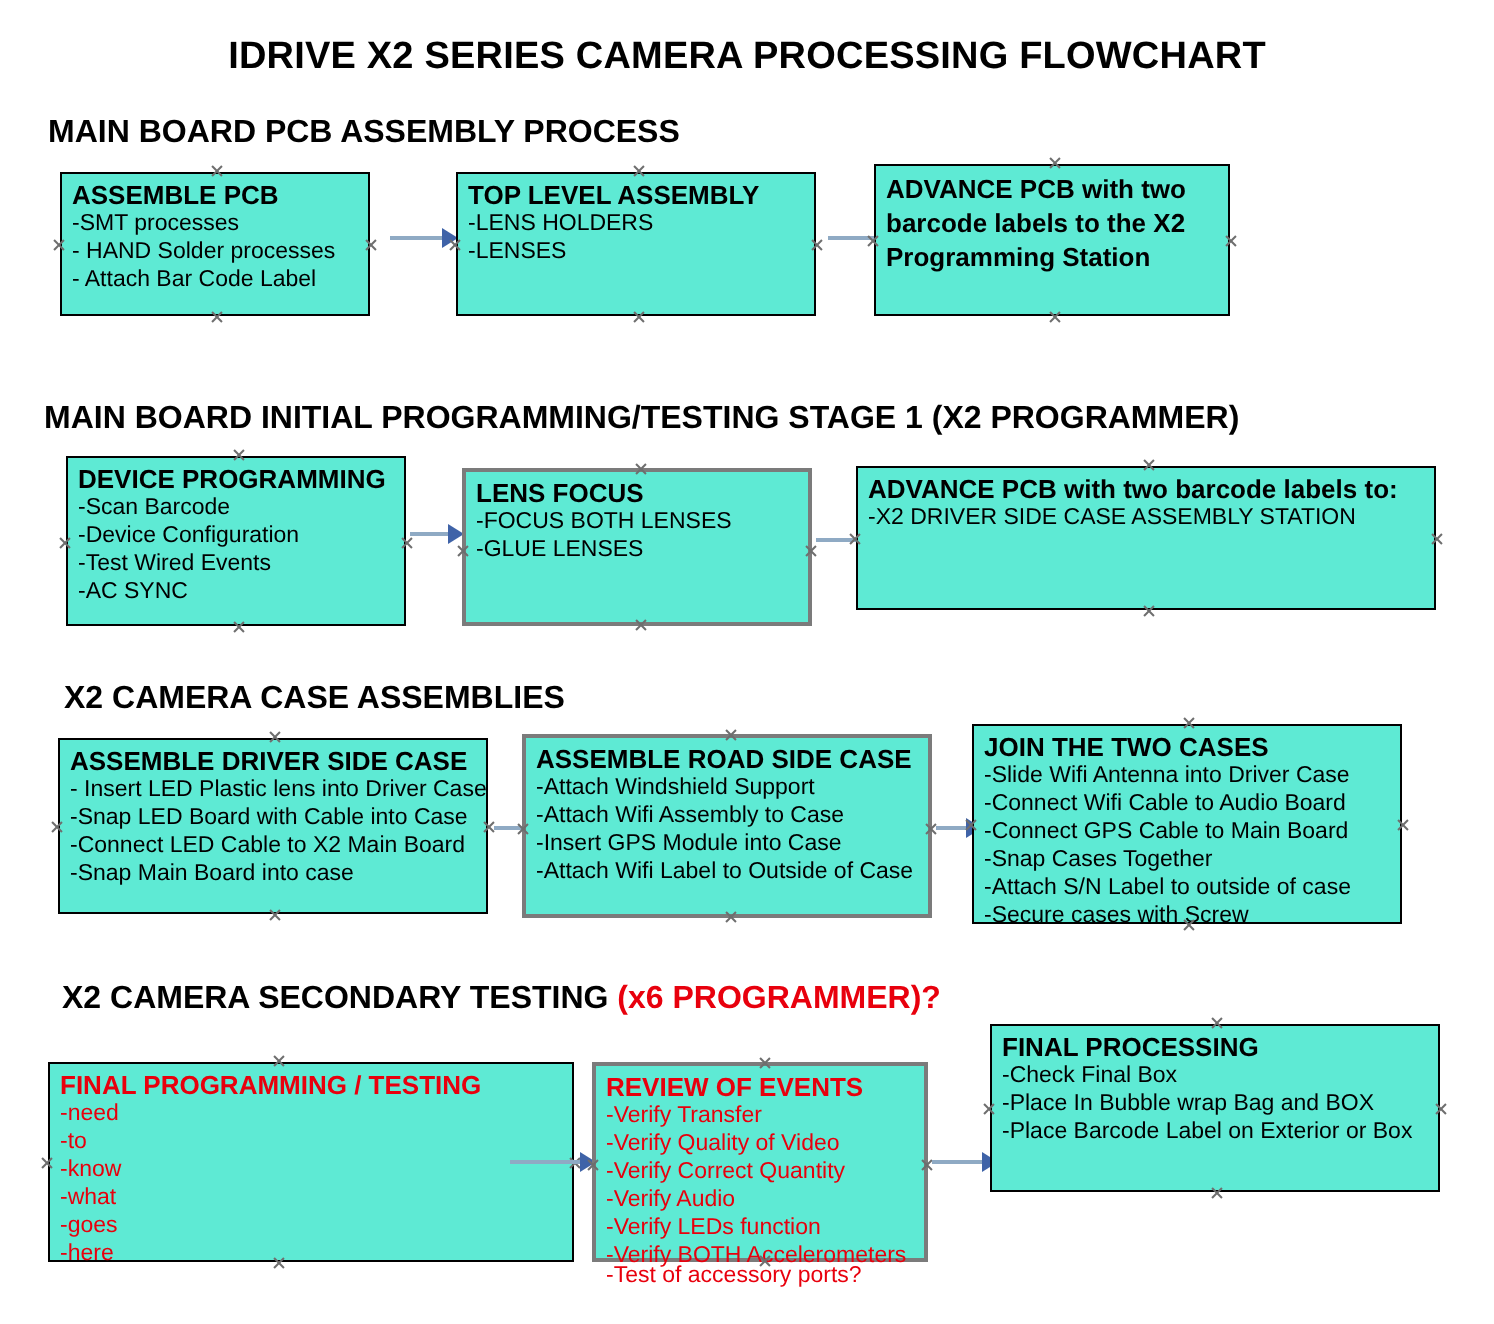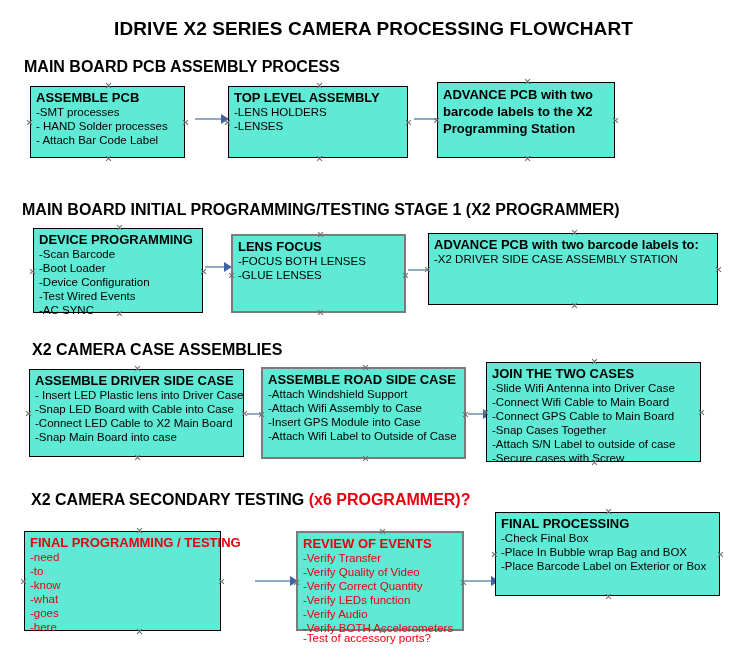--- a/index.html
+++ b/index.html
@@ -172,21 +172,20 @@
     <div class="handle" style="left:86px; bottom:-5px;"></div>
     <div class="handle" style="left:-5px; top:34px;"></div>
     <div class="handle" style="right:-5px; top:34px;"></div>
   </div>
 
   <div class="section-heading" style="left:22px; top:201px;">MAIN BOARD INITIAL PROGRAMMING/TESTING STAGE 1 (X2 PROGRAMMER)</div>
 
   <div class="node dark" style="left:33px; top:228px; width:170px; height:85px;">
     <div class="node-title">DEVICE PROGRAMMING</div>
     <div class="node-line">-Scan Barcode</div>
-    <div class="node-line">-Boot Loader</div>
     <div class="node-line">-Device Configuration</div>
     <div class="node-line">-Test Wired Events</div>
     <div class="node-line">-AC SYNC</div>
     <div class="handle" style="left:82px; top:-5px;"></div>
     <div class="handle" style="left:82px; bottom:-5px;"></div>
     <div class="handle" style="left:-5px; top:39px;"></div>
     <div class="handle" style="right:-5px; top:39px;"></div>
   </div>
 
   <div class="arrow" style="left:205px; top:262px; width:28px;">
@@ -250,36 +249,36 @@
   </div>
 
   <div class="arrow" style="left:468px; top:409px; width:24px;">
     <div class="shaft" style="width:16px;"></div>
     <div class="head" style="left:15px;"></div>
   </div>
 
   <div class="node dark" style="left:486px; top:362px; width:215px; height:100px;">
     <div class="node-title">JOIN THE TWO CASES</div>
     <div class="node-line">-Slide Wifi Antenna into Driver Case</div>
-    <div class="node-line">-Connect Wifi Cable to Main Board</div>
+    <div class="node-line">-Connect Wifi Cable to Audio Board</div>
     <div class="node-line">-Connect GPS Cable to Main Board</div>
     <div class="node-line">-Snap Cases Together</div>
     <div class="node-line">-Attach S/N Label to outside of case</div>
     <div class="node-line">-Secure cases with Screw</div>
     <div class="handle" style="left:104px; top:-5px;"></div>
     <div class="handle" style="left:104px; bottom:-5px;"></div>
     <div class="handle" style="left:-5px; top:46px;"></div>
     <div class="handle" style="right:-5px; top:46px;"></div>
   </div>
 
   <div class="section-heading" style="left:31px; top:491px;">
     <span>X2 CAMERA SECONDARY TESTING </span><span class="accent">(x6 PROGRAMMER)?</span>
   </div>
 
-  <div class="node dark" style="left:24px; top:531px; width:197px; height:100px;">
+  <div class="node dark" style="left:24px; top:531px; width:263px; height:100px;">
     <div class="node-title red">FINAL PROGRAMMING / TESTING</div>
     <div class="node-line red">-need</div>
     <div class="node-line red">-to</div>
     <div class="node-line red">-know</div>
     <div class="node-line red">-what</div>
     <div class="node-line red">-goes</div>
     <div class="node-line red">-here</div>
     <div class="handle" style="left:111px; top:-5px;"></div>
     <div class="handle" style="left:111px; bottom:-5px;"></div>
     <div class="handle" style="left:-5px; top:46px;"></div>
@@ -289,22 +288,22 @@
   <div class="arrow" style="left:255px; top:576px; width:44px;">
     <div class="shaft" style="width:36px;"></div>
     <div class="head" style="left:35px;"></div>
   </div>
 
   <div class="node thick" style="left:296px; top:531px; width:168px; height:100px;">
     <div class="node-title red">REVIEW OF EVENTS</div>
     <div class="node-line red">-Verify Transfer</div>
     <div class="node-line red">-Verify Quality of Video</div>
     <div class="node-line red">-Verify Correct Quantity</div>
+    <div class="node-line red">-Verify Audio</div>
     <div class="node-line red">-Verify LEDs function</div>
-    <div class="node-line red">-Verify Audio</div>
     <div class="node-line red">-Verify BOTH Accelerometers</div>
     <div class="overflow-line">-Test of accessory ports?</div>
     <div class="handle" style="left:81px; top:-5px;"></div>
     <div class="handle" style="left:81px; bottom:-5px;"></div>
     <div class="handle" style="left:-5px; top:46px;"></div>
     <div class="handle" style="right:-5px; top:46px;"></div>
   </div>
 
   <div class="arrow" style="left:466px; top:576px; width:34px;">
     <div class="shaft" style="width:26px;"></div>

